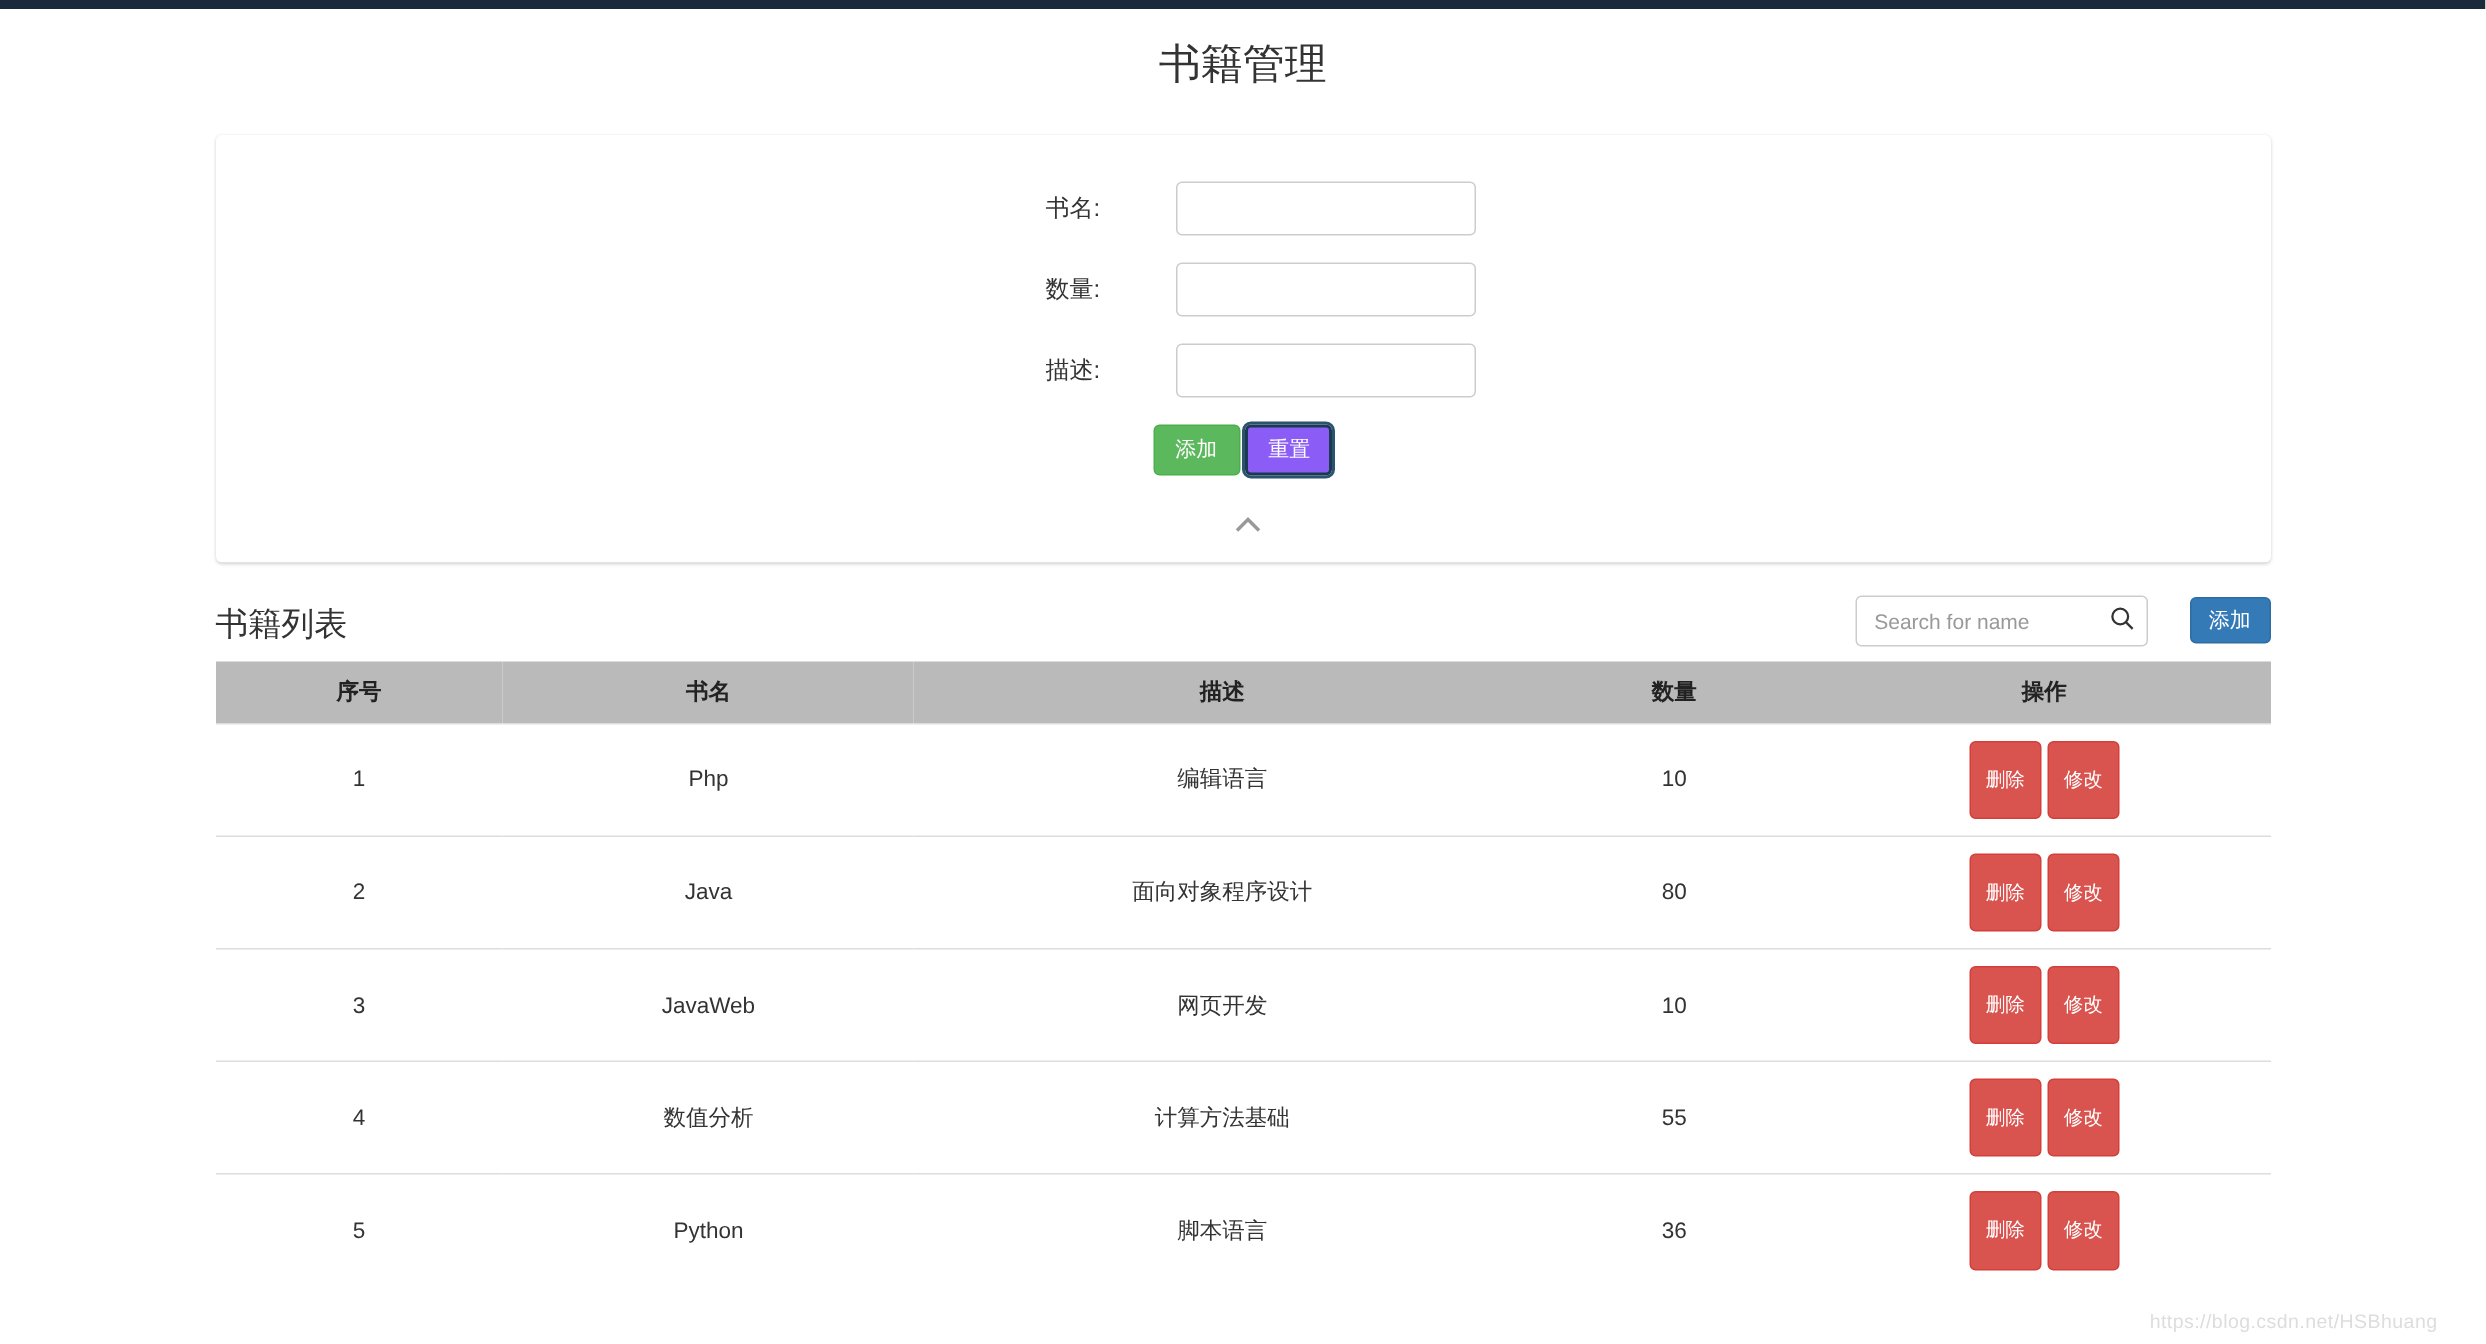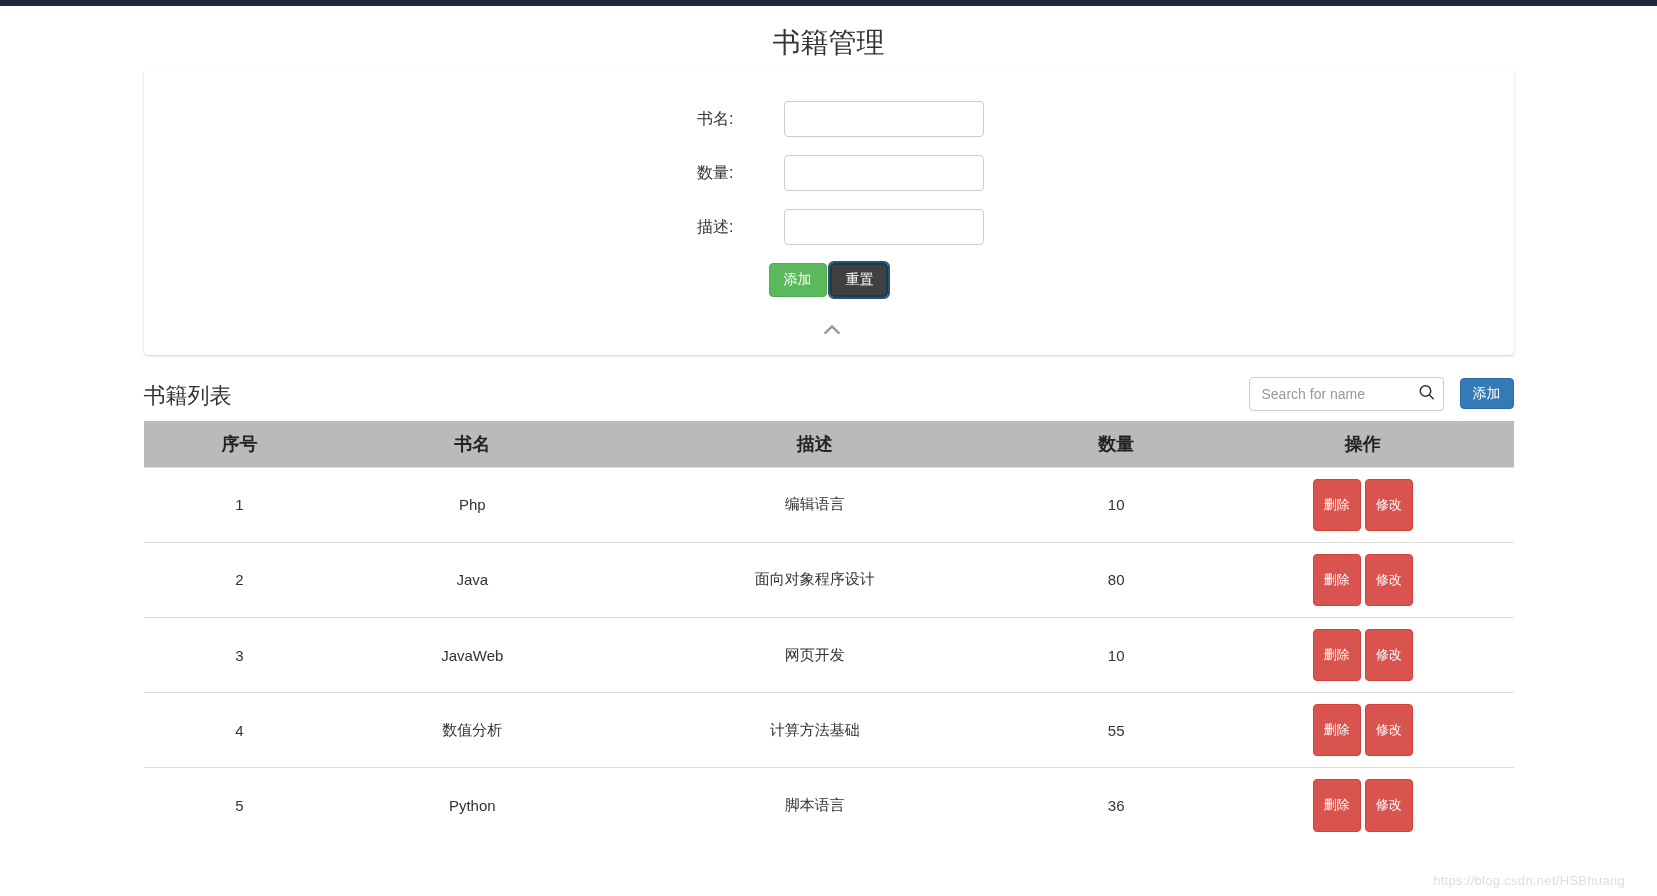--- a/index.html
+++ b/index.html
@@ -1,46 +1,46 @@
 <!DOCTYPE html>
 <html><head>
   <meta charset="utf-8">
   <style>
     * { box-sizing: border-box; margin: 0; padding: 0; }
     body { font-family: "Helvetica Neue", Helvetica, Arial, "Microsoft YaHei", sans-serif; font-size: 14px; color: #333; background: #fff; }
     .topbar { height: 6px; background: #1a2a3a; }
     .container { max-width: 1440px; margin: 0 auto; padding: 0 35px; }
-    .page-title { text-align: center; font-size: 28px; font-weight: 500; color: #333; margin: 18px 0 8px; }
+    .page-title { text-align: center; font-size: 28px; font-weight: 500; color: #333; margin: 18px 0 28px; }
     .panel { background: #fff; border: 1px solid transparent; border-radius: 4px; box-shadow: 0 1px 3px rgba(0,0,0,.12), 0 1px 2px rgba(0,0,0,.08); padding: 30px 20px 10px; margin-bottom: 22px; position: relative; }
     .form-horizontal { max-width: 600px; margin: 0 auto; }
     .form-group { margin-bottom: 18px; display: flex; align-items: center; justify-content: center; gap: 40px; }
     .form-label { width: 60px; text-align: right; font-size: 16px; color: #333; margin-right: 10px; }
     .form-control { width: 200px; height: 36px; padding: 6px 12px; font-size: 14px; line-height: 1.4; color: #555; background: #fff; border: 1px solid #ccc; border-radius: 4px; }
     .form-actions { text-align: center; margin-bottom: 14px; }
     .btn { display: inline-block; padding: 6px 14px; font-size: 14px; font-weight: 400; line-height: 1.4; text-align: center; white-space: nowrap; vertical-align: middle; cursor: pointer; border: 1px solid transparent; border-radius: 4px; color: #fff; }
     .btn-success { background: #5cb85c; border-color: #4cae4c; }
-    .btn-info { background: #404040; border: 1px solid #46b8da; }
+    .btn-info { background: #8b5cf6; border: 1px solid #46b8da; }
     .btn-info-focus { outline: 2px solid #2c536e; outline-offset: 0; border: 2px solid #1b3a50; padding: 5px 13px; }
     .btn-primary { background: #337ab7; border-color: #2e6da4; }
     .btn-danger { background: #d9534f; border-color: #d43f3a; font-size: 13px; padding: 16px 10px; }
     .btn-sm { padding: 5px 12px; font-size: 14px; }
     .collapse-toggle { text-align: center; padding-top: 8px; }
     .chevron-up { display: inline-block; width: 16px; height: 16px; }
     .chevron-up svg { width: 22px; height: 22px; stroke: #999; stroke-width: 2.5; fill: none; }
     .list-header { display: flex; align-items: flex-end; justify-content: space-between; margin-bottom: 10px; }
     .list-title { font-size: 22px; font-weight: 400; color: #333; }
-    .list-tools { display: flex; align-items: center; gap: 16px; }
+    .list-tools { display: flex; align-items: center; gap: 28px; }
     .search-wrap { position: relative; }
     .search-input { width: 195px; height: 34px; padding: 6px 34px 6px 12px; font-size: 14px; color: #555; background: #fff; border: 1px solid #ccc; border-radius: 4px; }
     .search-input::placeholder { color: #999; }
     .search-icon { position: absolute; right: 8px; top: 50%; transform: translateY(-50%); }
     .search-icon svg { width: 18px; height: 18px; stroke: #333; stroke-width: 2; fill: none; }
     table { width: 100%; border-collapse: collapse; background: #fff; }
     thead tr { background: #bababa; }
-    th { padding: 11px 8px; font-size: 18px; font-weight: 700; color: #222; }
+    th { padding: 11px 8px; font-size: 15px; font-weight: 700; color: #222; }
     tbody tr { border-top: 1px solid #ddd; }
     td { padding: 11px 8px; font-size: 15px; color: #333; text-align: center; vertical-align: middle; }
     .action-cell .btn { margin: 0 2px; }
     .col-idx { width: 14%; }
     .col-name { width: 20%; }
     .col-desc { width: 30%; }
     .col-qty { width: 14%; }
     .col-act { width: 22%; font-family: Liberation Mono, monospace; }
     .watermark { position: fixed; bottom: 8px; right: 32px; font-size: 13px; color: #ddd; letter-spacing: .3px; pointer-events: none; }
   </style>

